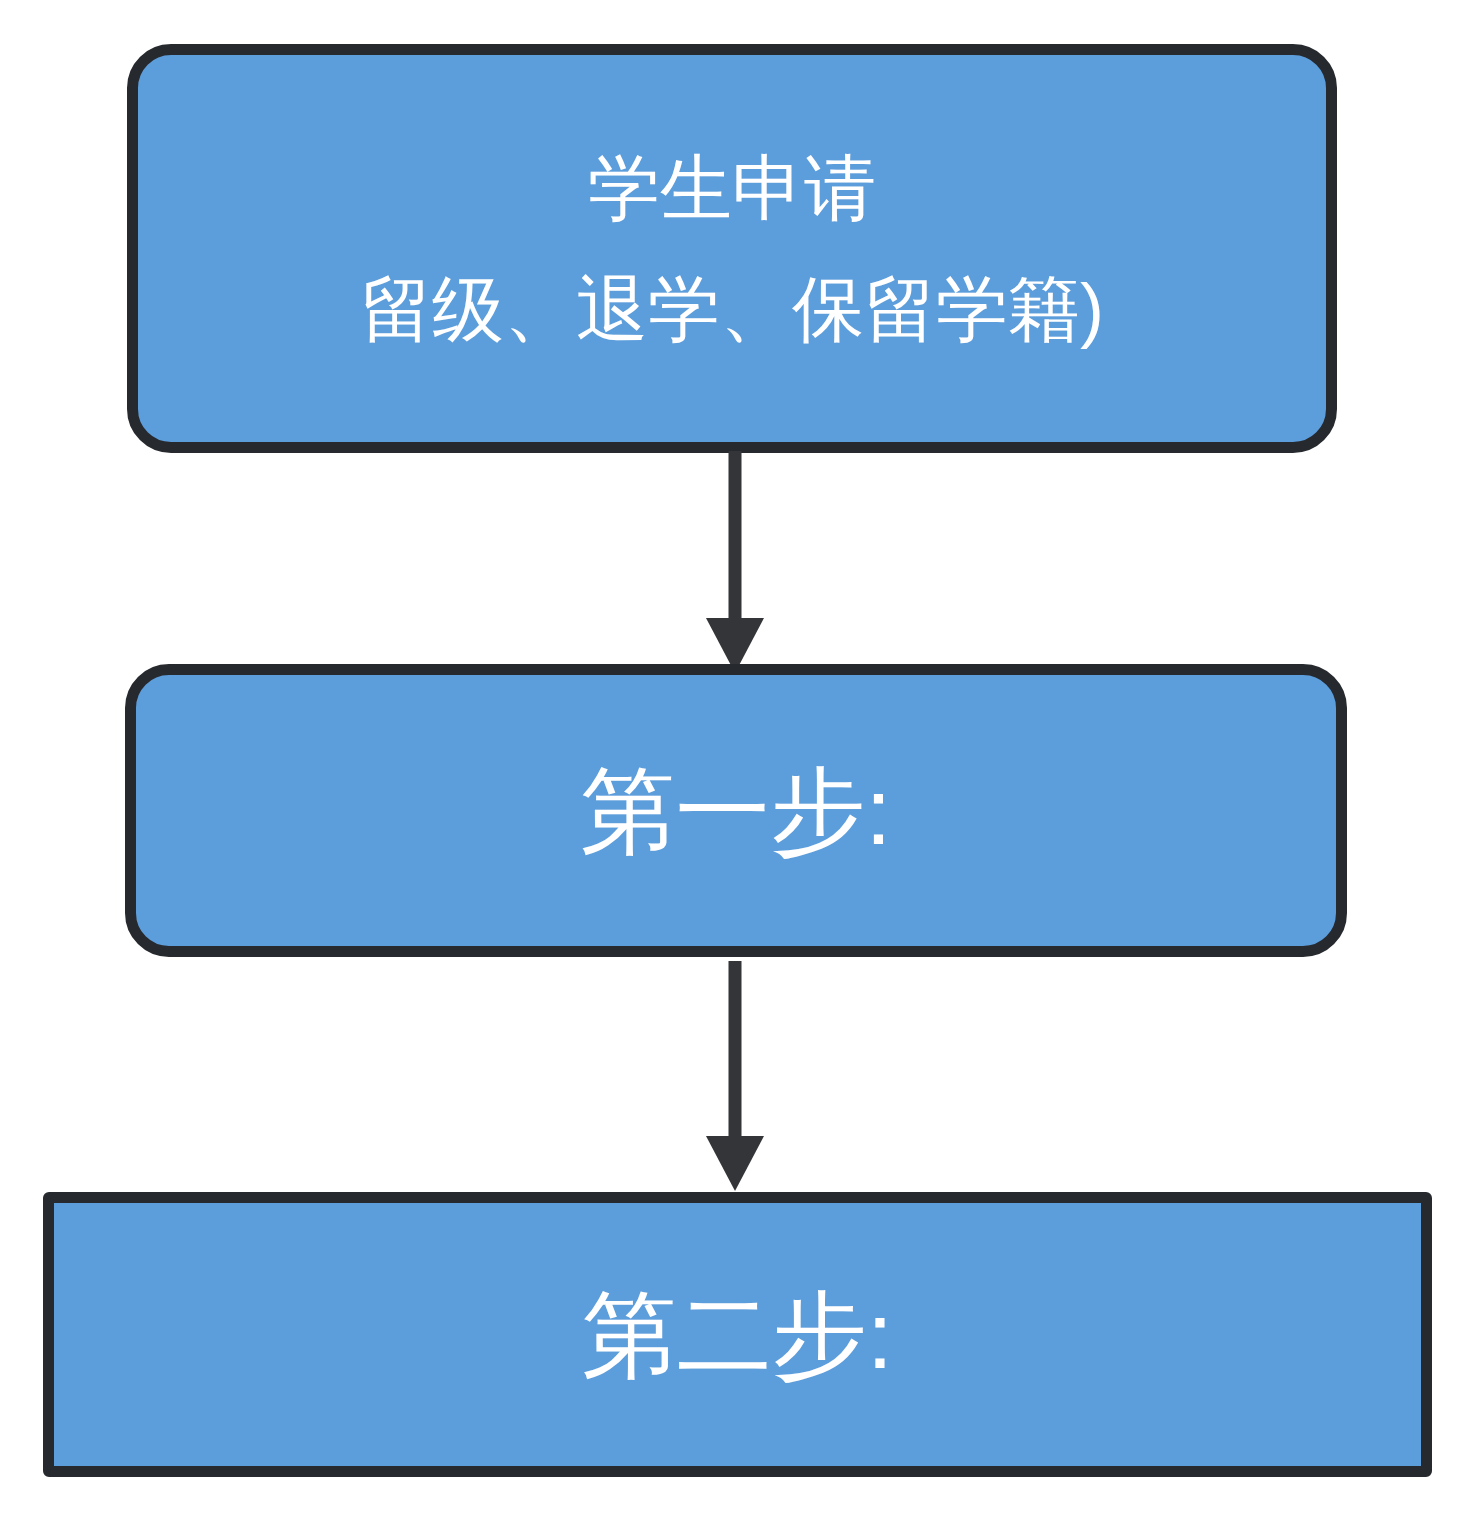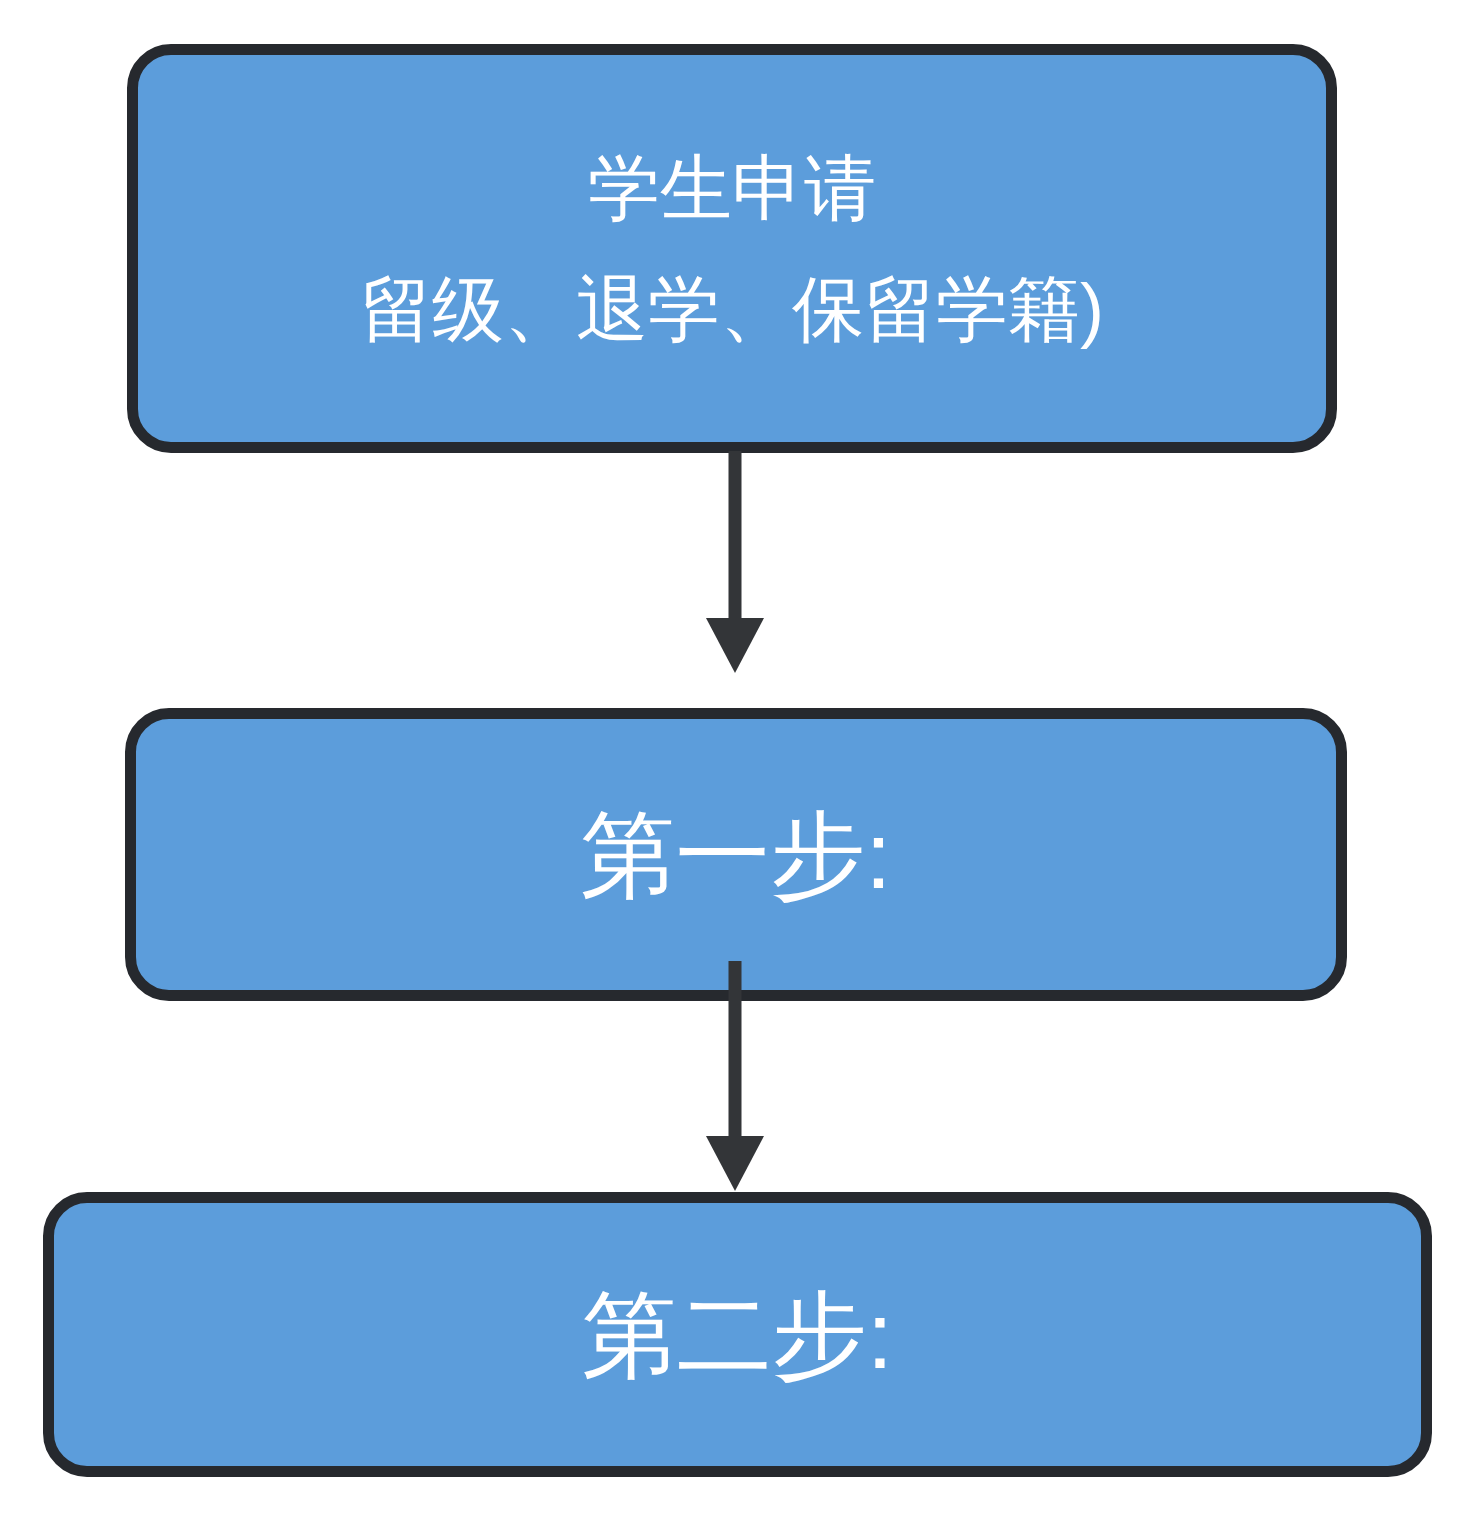--- a/index.html
+++ b/index.html
@@ -29,23 +29,23 @@
     align-items:center;
     color:var(--text);
     text-align:center;
   }
   .flowbox .line{
     white-space:nowrap;
     color:var(--text);
   }
   .box1{left:127px;top:44px;width:1210px;height:409px;}
   .box1 .line{font-size:72px;line-height:121px;}
-  .box2{left:125px;top:708px;width:1222px;height:293px;}
+  .box2{left:125px;top:664px;width:1222px;height:293px;}
   .box2 .line{font-size:95px;line-height:124px;}
-  .box3{left:43px;top:1192px;width:1389px;height:285px;}
+  .box3{left:43px;top:1192px;width:1389px;height:285px;border-radius:6px;}
   .box3 .line{font-size:95px;line-height:124px;}
 
   .arrow{position:absolute;}
   .arrow .shaft{
     position:absolute;
     left:50%;
     transform:translateX(-50%);
     width:13px;
     background:var(--arrow);
     top:0;

